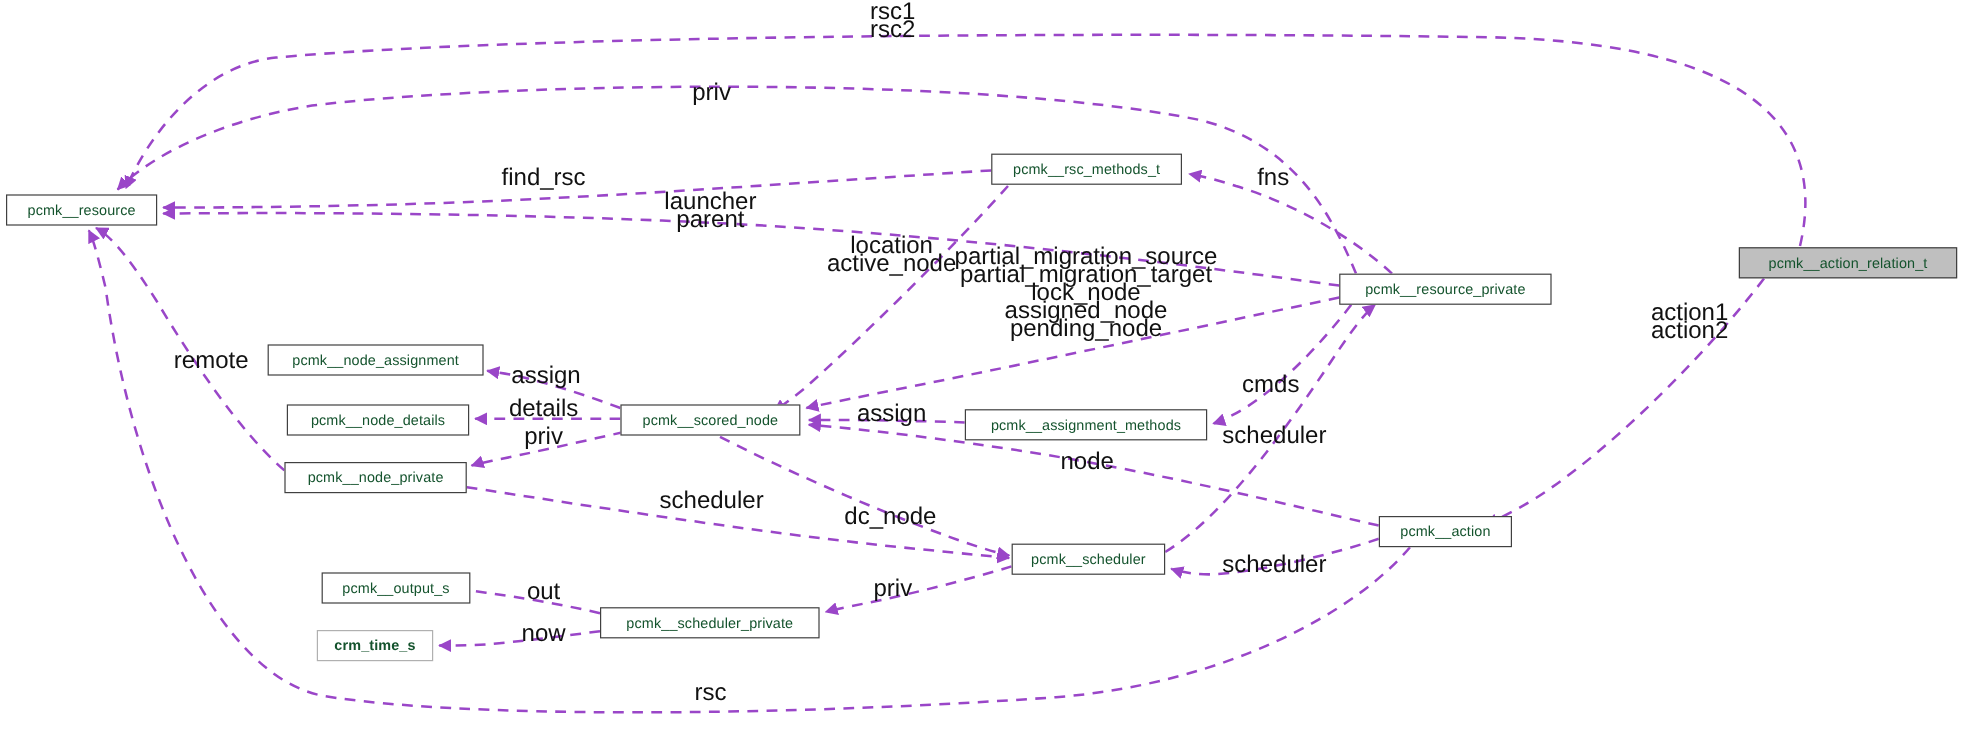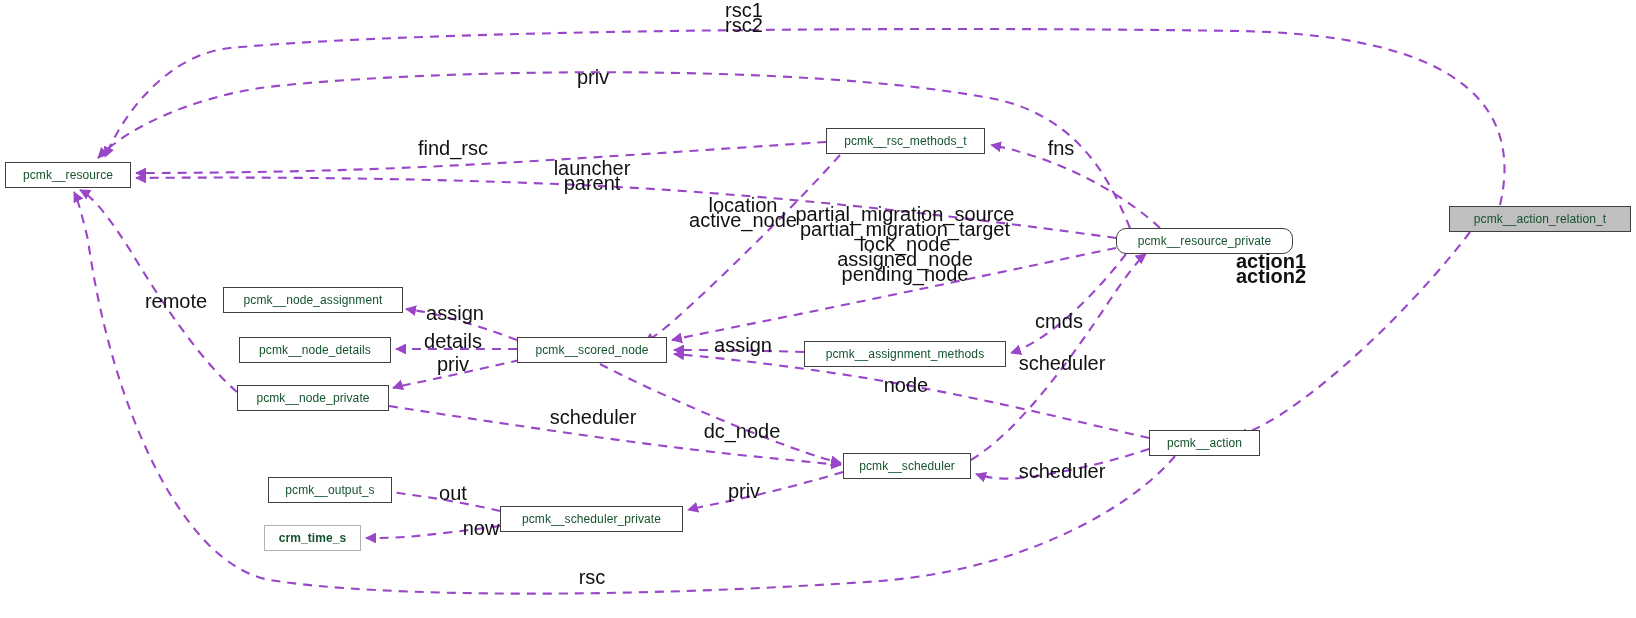--- a/index.html
+++ b/index.html
@@ -119,21 +119,21 @@
       <path marker-end="url(#arw)" d="M 843 472 C 810 482 760 495 720 503 C 705 506 695 508 688 510"></path>
 
       <path marker-end="url(#arw)" d="M 1175 456 C 1130 510 1020 570 880 581 C 640 598 380 598 270 580 C 180 564 110 400 88 240 C 82 215 78 200 74 192"></path>
 
     </g>
   </svg>
 
   <div class="node-box" style="left: 5px; top: 162px; width: 126px; height: 26px;">pcmk__resource</div>
   <div class="node-box" style="left: 826px; top: 128px; width: 159px; height: 26px;">pcmk__rsc_methods_t</div>
   <div class="node-box highlight" style="left: 1449px; top: 206px; width: 182px; height: 26px;">pcmk__action_relation_t</div>
-  <div class="node-box" style="left: 1116px; top: 228px; width: 177px; height: 26px; border-radius: 10px;">pcmk__resource_private</div>
+  <div class="node-box" style="left: 1116px; top: 228px; width: 177px; height: 26px;">pcmk__resource_private</div>
   <div class="node-box" style="left: 223px; top: 287px; width: 180px; height: 26px;">pcmk__node_assignment</div>
   <div class="node-box" style="left: 239px; top: 337px; width: 152px; height: 26px;">pcmk__node_details</div>
   <div class="node-box" style="left: 517px; top: 337px; width: 150px; height: 26px;">pcmk__scored_node</div>
   <div class="node-box" style="left: 804px; top: 341px; width: 202px; height: 26px;">pcmk__assignment_methods</div>
   <div class="node-box" style="left: 237px; top: 385px; width: 152px; height: 26px;">pcmk__node_private</div>
   <div class="node-box" style="left: 1149px; top: 430px; width: 111px; height: 26px;">pcmk__action</div>
   <div class="node-box" style="left: 843px; top: 453px; width: 128px; height: 26px;">pcmk__scheduler</div>
   <div class="node-box" style="left: 251px; top: 477px; width: 124px; height: 26px; margin-left: 17px;">pcmk__output_s</div>
   <div class="node-box" style="left: 500px; top: 506px; width: 183px; height: 26px;">pcmk__scheduler_private</div>
   <div class="node-box faint" style="left: 264px; top: 525px; width: 97px; height: 26px;">crm_time_s</div>
@@ -145,31 +145,31 @@
   <div class="edge-label center" style="left: 1061px; top: 141px;">fns</div>
   <div class="edge-label center" style="left: 592px; top: 161px;">launcher
 parent</div>
   <div class="edge-label center" style="left: 743px; top: 198px;">location
 active_node</div>
   <div class="edge-label center" style="left: 905px; top: 207px;">partial_migration_source
 partial_migration_target
 lock_node
 assigned_node
 pending_node</div>
-  <div class="edge-label center" style="left: 1271px; top: 254px; font-weight: bold;">action1
+  <div class="edge-label center" style="left: 1408px; top: 254px;">action1
 action2</div>
   <div class="edge-label center" style="left: 176px; top: 294px;">remote</div>
   <div class="edge-label center" style="left: 455px; top: 306px;">assign</div>
   <div class="edge-label center" style="left: 453px; top: 334px;">details</div>
   <div class="edge-label center" style="left: 743px; top: 338px;">assign</div>
   <div class="edge-label center" style="left: 1059px; top: 314px; text-align: center;">cmds</div>
   <div class="edge-label center" style="left: 453px; top: 357px;">priv</div>
   <div class="edge-label center" style="left: 1062px; top: 356px;">scheduler</div>
   <div class="edge-label center" style="left: 906px; top: 378px;">node</div>
   <div class="edge-label center" style="left: 593px; top: 410px;">scheduler</div>
   <div class="edge-label center" style="left: 742px; top: 424px;">dc_node</div>
   <div class="edge-label center" style="left: 1062px; top: 464px;">scheduler</div>
   <div class="edge-label center" style="left: 453px; top: 486px;">out</div>
   <div class="edge-label center" style="left: 744px; top: 484px;">priv</div>
-  <div class="edge-label center" style="left: 453px; top: 521px; margin-left: 28px;">now</div>
+  <div class="edge-label center" style="left: 453px; top: 521px;">now</div>
   <div class="edge-label center" style="left: 592px; top: 570px;">rsc</div>
 
 </div>
 
 </body></html>

